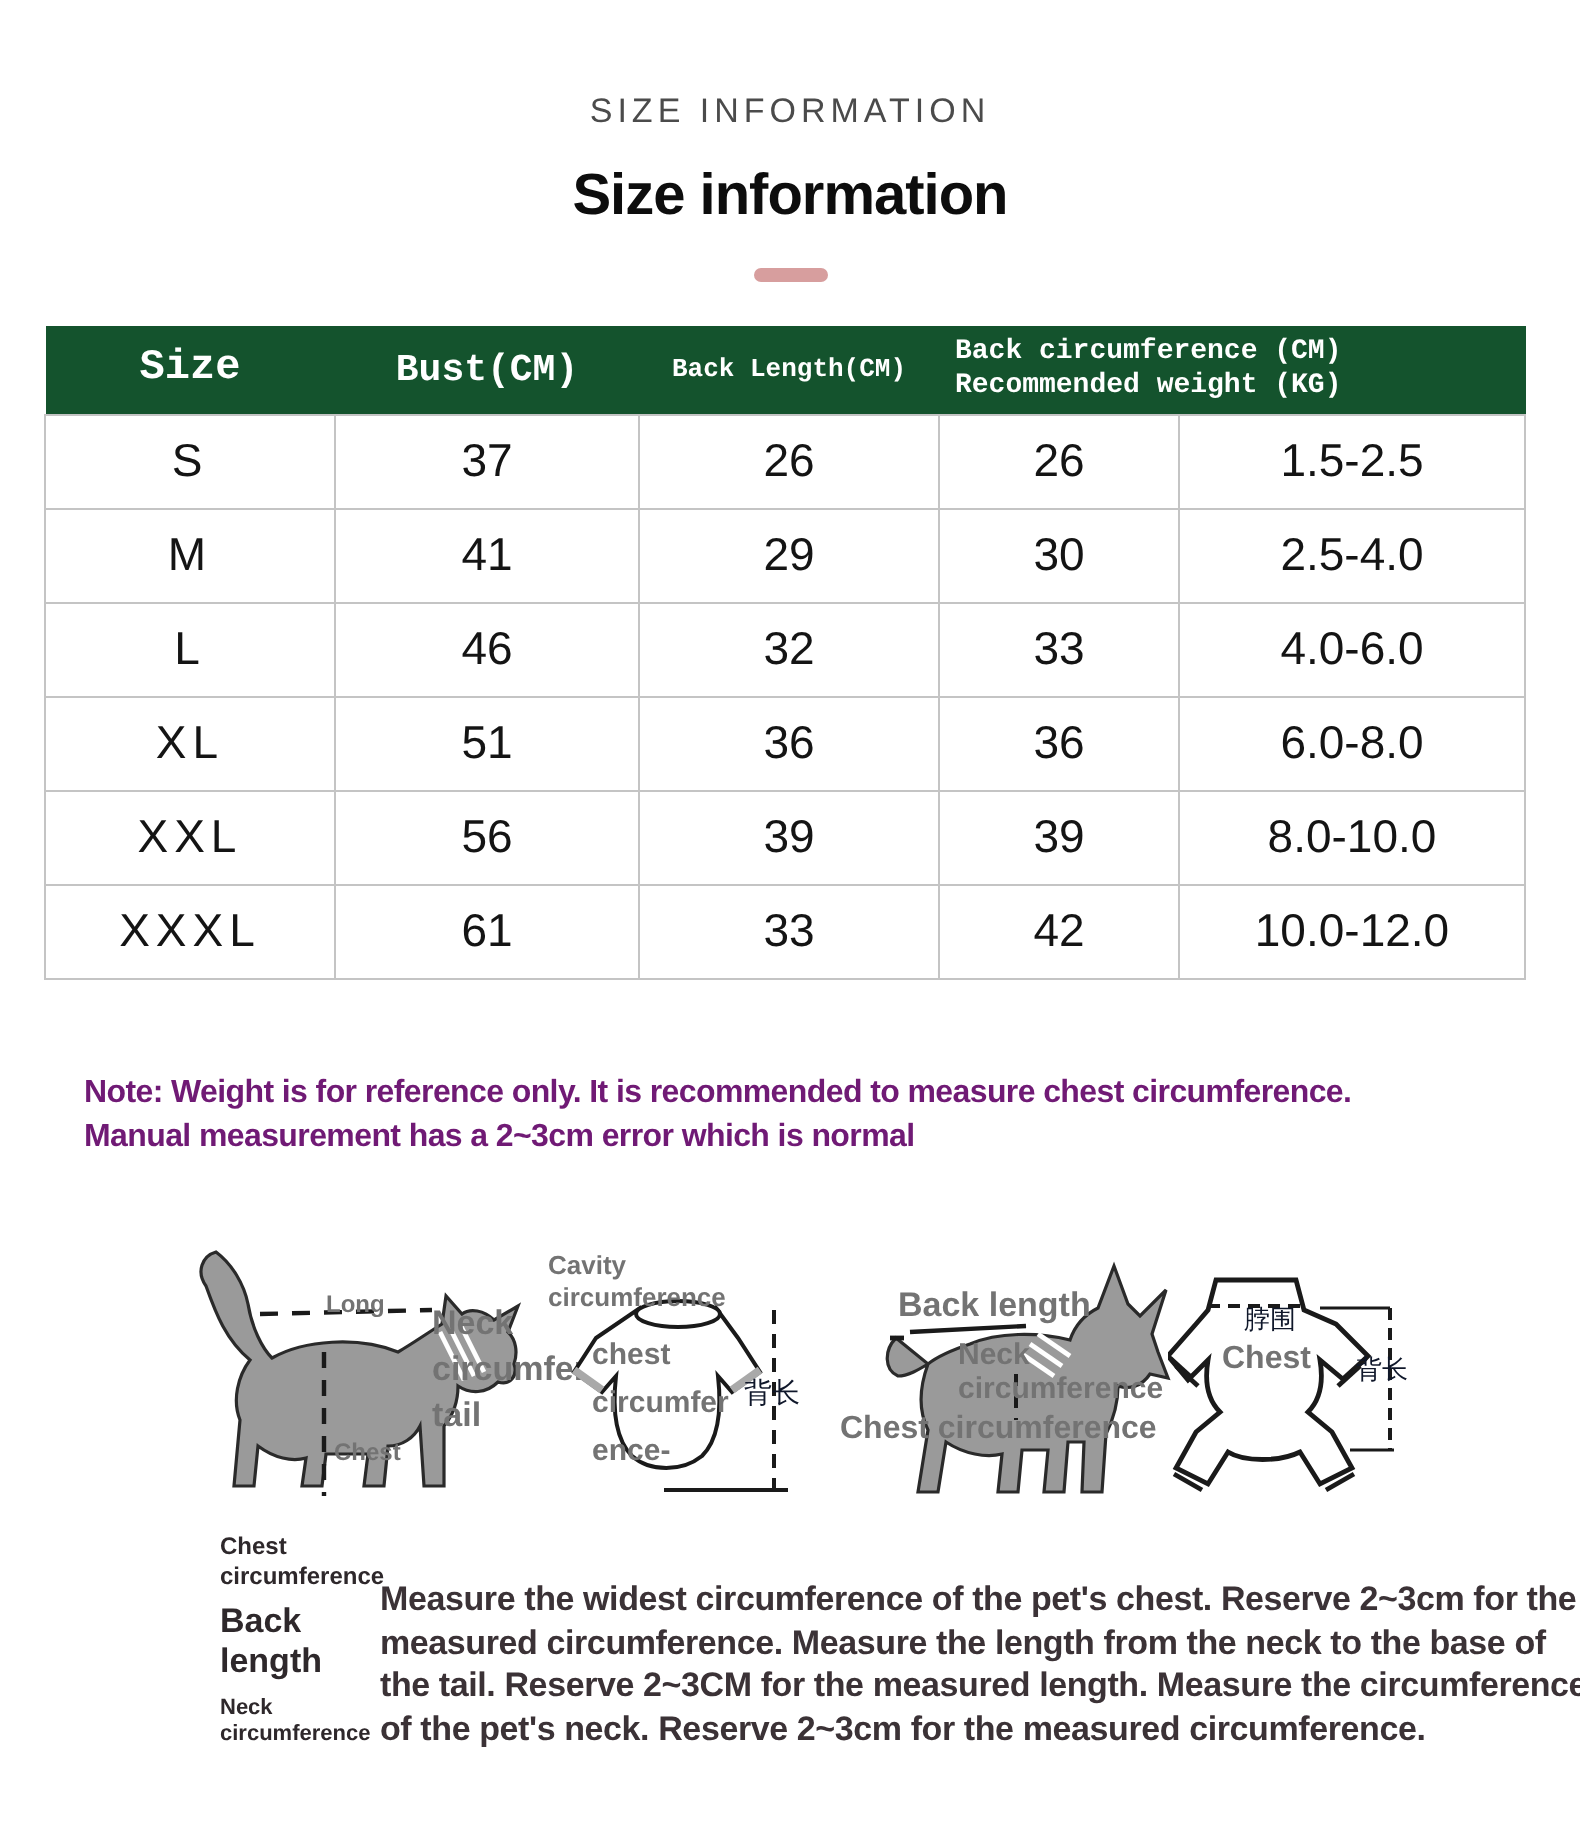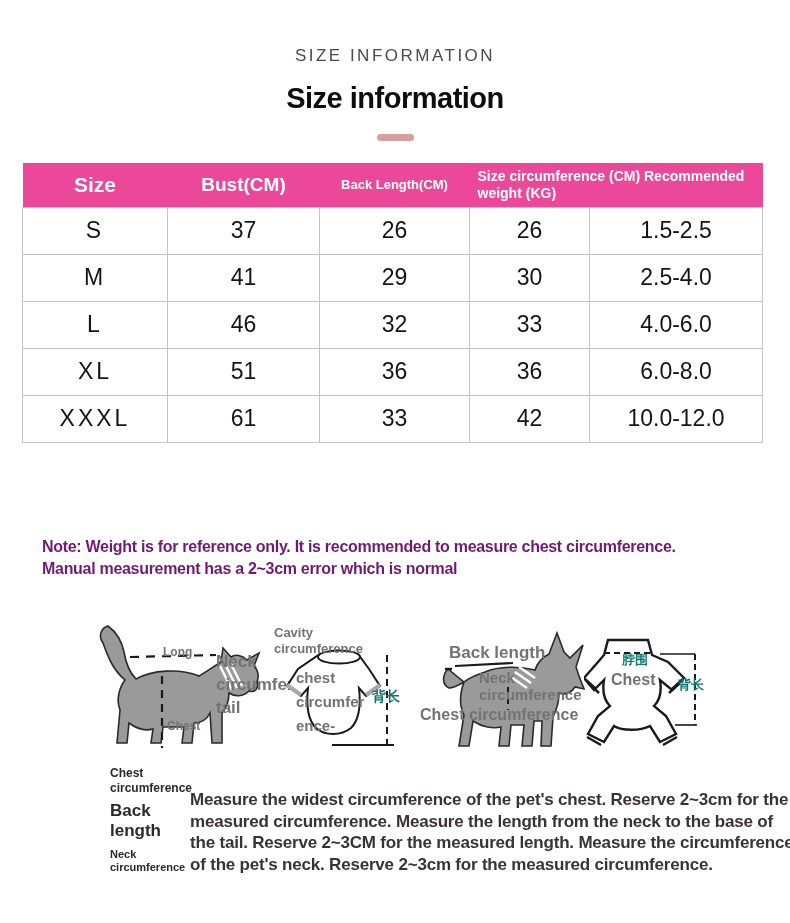--- a/index.html
+++ b/index.html
@@ -11,41 +11,41 @@
   .eyebrow { position:absolute; top:46px; left:0; width:100%; text-align:center;
              font-size:17px; letter-spacing:2.5px; color:#4b4b4b; font-weight:400; }
   .title   { position:absolute; top:82px; left:0; width:100%; text-align:center;
              font-size:29px; font-weight:bold; color:#0d0d0d; letter-spacing:-0.5px; }
   .divider { position:absolute; top:134px; left:377px; width:37px; height:7px;
              border-radius:4px; background:#d79e9e; }
 
   
   .size-table { position:absolute; top:163px; left:22px; width:740px;
                 border-collapse:collapse; table-layout:fixed; }
-  .size-table th { background:#ec4899; color:#ffffff; font-weight:bold; border:0;
-                   height:44px; vertical-align:middle; }
+  .size-table th { background:#14532d; color:#ffffff; font-weight:bold; border:0;
+                   height:44px; vertical-align:middle;font-family:Liberation Mono, monospace; }
   .size-table th.h-size { font-size:21px; }
   .size-table th.h-bust { font-size:19px; }
   .size-table th.h-back { font-size:13px; }
   .size-table th.h-neckweight { font-size:14px; text-align:left; padding-left:8px; line-height:17px; }
   .size-table td { border:1px solid #c4c4c4; height:47px; text-align:center;
                    vertical-align:middle; font-size:23px; color:#141414; background:#ffffff; }
   .size-table td.c-size { letter-spacing:3px; }
 
   
   .note { position:absolute; top:536px; left:42px; width:740px;
           font-weight:bold; font-size:16px; letter-spacing:-0.3px;
           line-height:22px; color:#701a75; }
   .note div { white-space:nowrap; }
 
   
   .fig { position:absolute; }
   .lbl { position:absolute; font-weight:bold; color:#737373; white-space:nowrap; }
   .lbl-stack div { white-space:nowrap; }
-  .faint { color:#0f766e; font-weight:bold; }
+  .faint { color:#0f172a; font-weight:normal; }
 
   
   .guide-labels { position:absolute; top:766px; left:110px; width:84px; color:#2e282b; }
   .g-chest { font-size:12px; font-weight:bold; line-height:15px; overflow-wrap:break-word; margin-bottom:5px; }
   .g-back  { font-size:17px; font-weight:bold; line-height:20px; width:60px; margin-bottom:7px; }
   .g-neck  { font-size:11px; font-weight:bold; line-height:13px; overflow-wrap:break-word; }
   .guide-paragraph { position:absolute; top:789px; left:190px; width:606px;
                      font-size:17px; font-weight:bold; line-height:21.5px;
                      color:#3b3236; letter-spacing:-0.2px; }
 </style>
@@ -64,21 +64,21 @@
         <col style="width:152px">
         <col style="width:150px">
       <col style="width:120px">
         <col style="width:173px">
     </colgroup>
     <thead>
       <tr>
         <th class="h-size">Size</th>
         <th class="h-bust">Bust(CM)</th>
         <th class="h-back">Back Length(CM)</th>
-        <th class="h-neckweight" colspan="2">Size circumference (CM) Recommended weight (KG)</th>
+        <th class="h-neckweight" colspan="2">Back circumference (CM) Recommended weight (KG)</th>
       </tr>
     </thead>
     <tbody>
       <tr>
         <td class="c-size">S</td>
         <td>37</td>
         <td>26</td>
         <td>26</td>
         <td>1.5-2.5</td>
       </tr>
@@ -95,20 +95,27 @@
         <td>32</td>
         <td>33</td>
         <td>4.0-6.0</td>
       </tr>
       <tr>
         <td class="c-size">XL</td>
         <td>51</td>
         <td>36</td>
         <td>36</td>
         <td>6.0-8.0</td>
+      </tr>
+      <tr>
+        <td class="c-size">XXL</td>
+        <td>56</td>
+        <td>39</td>
+        <td>39</td>
+        <td>8.0-10.0</td>
       </tr>
       <tr>
         <td class="c-size">XXXL</td>
         <td>61</td>
         <td>33</td>
         <td>42</td>
         <td>10.0-12.0</td>
       </tr>
     </tbody>
   </table>

